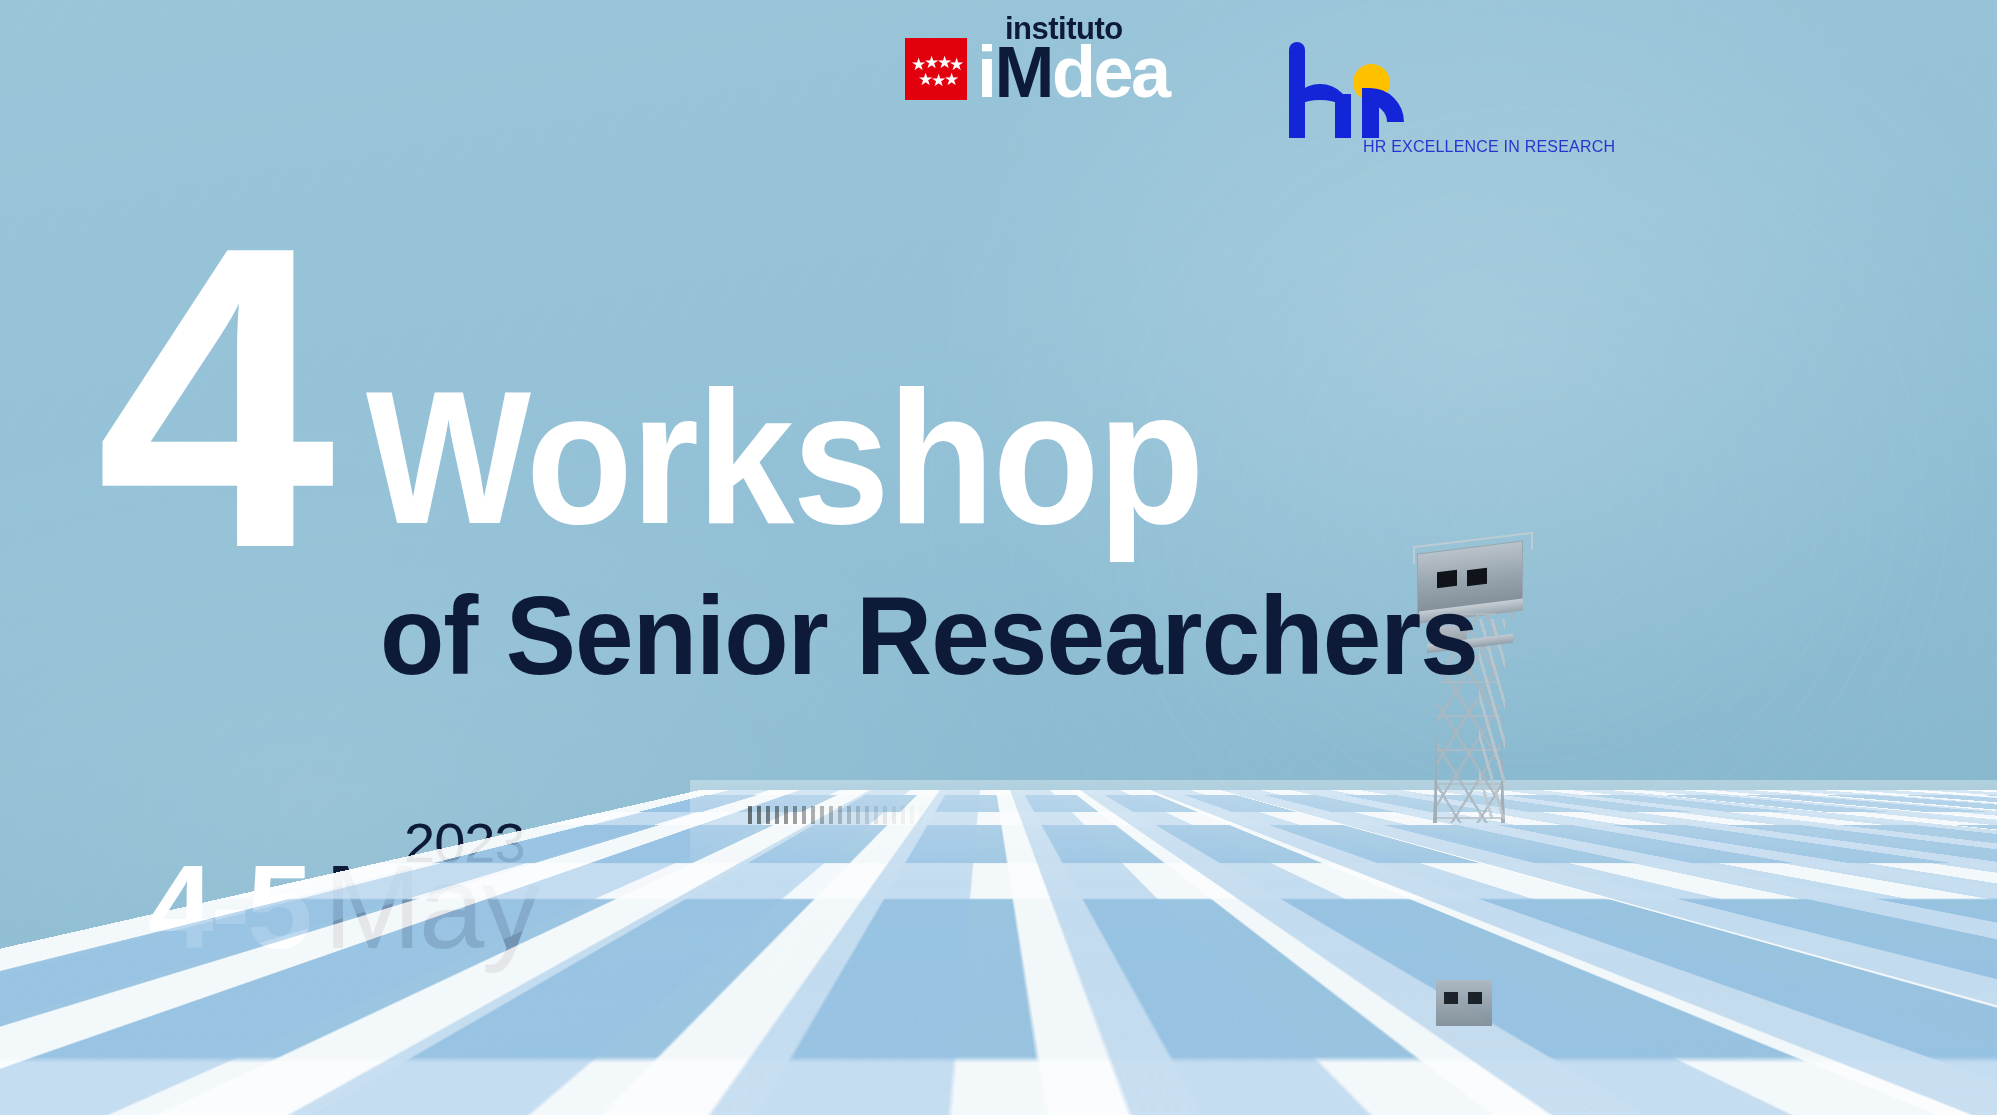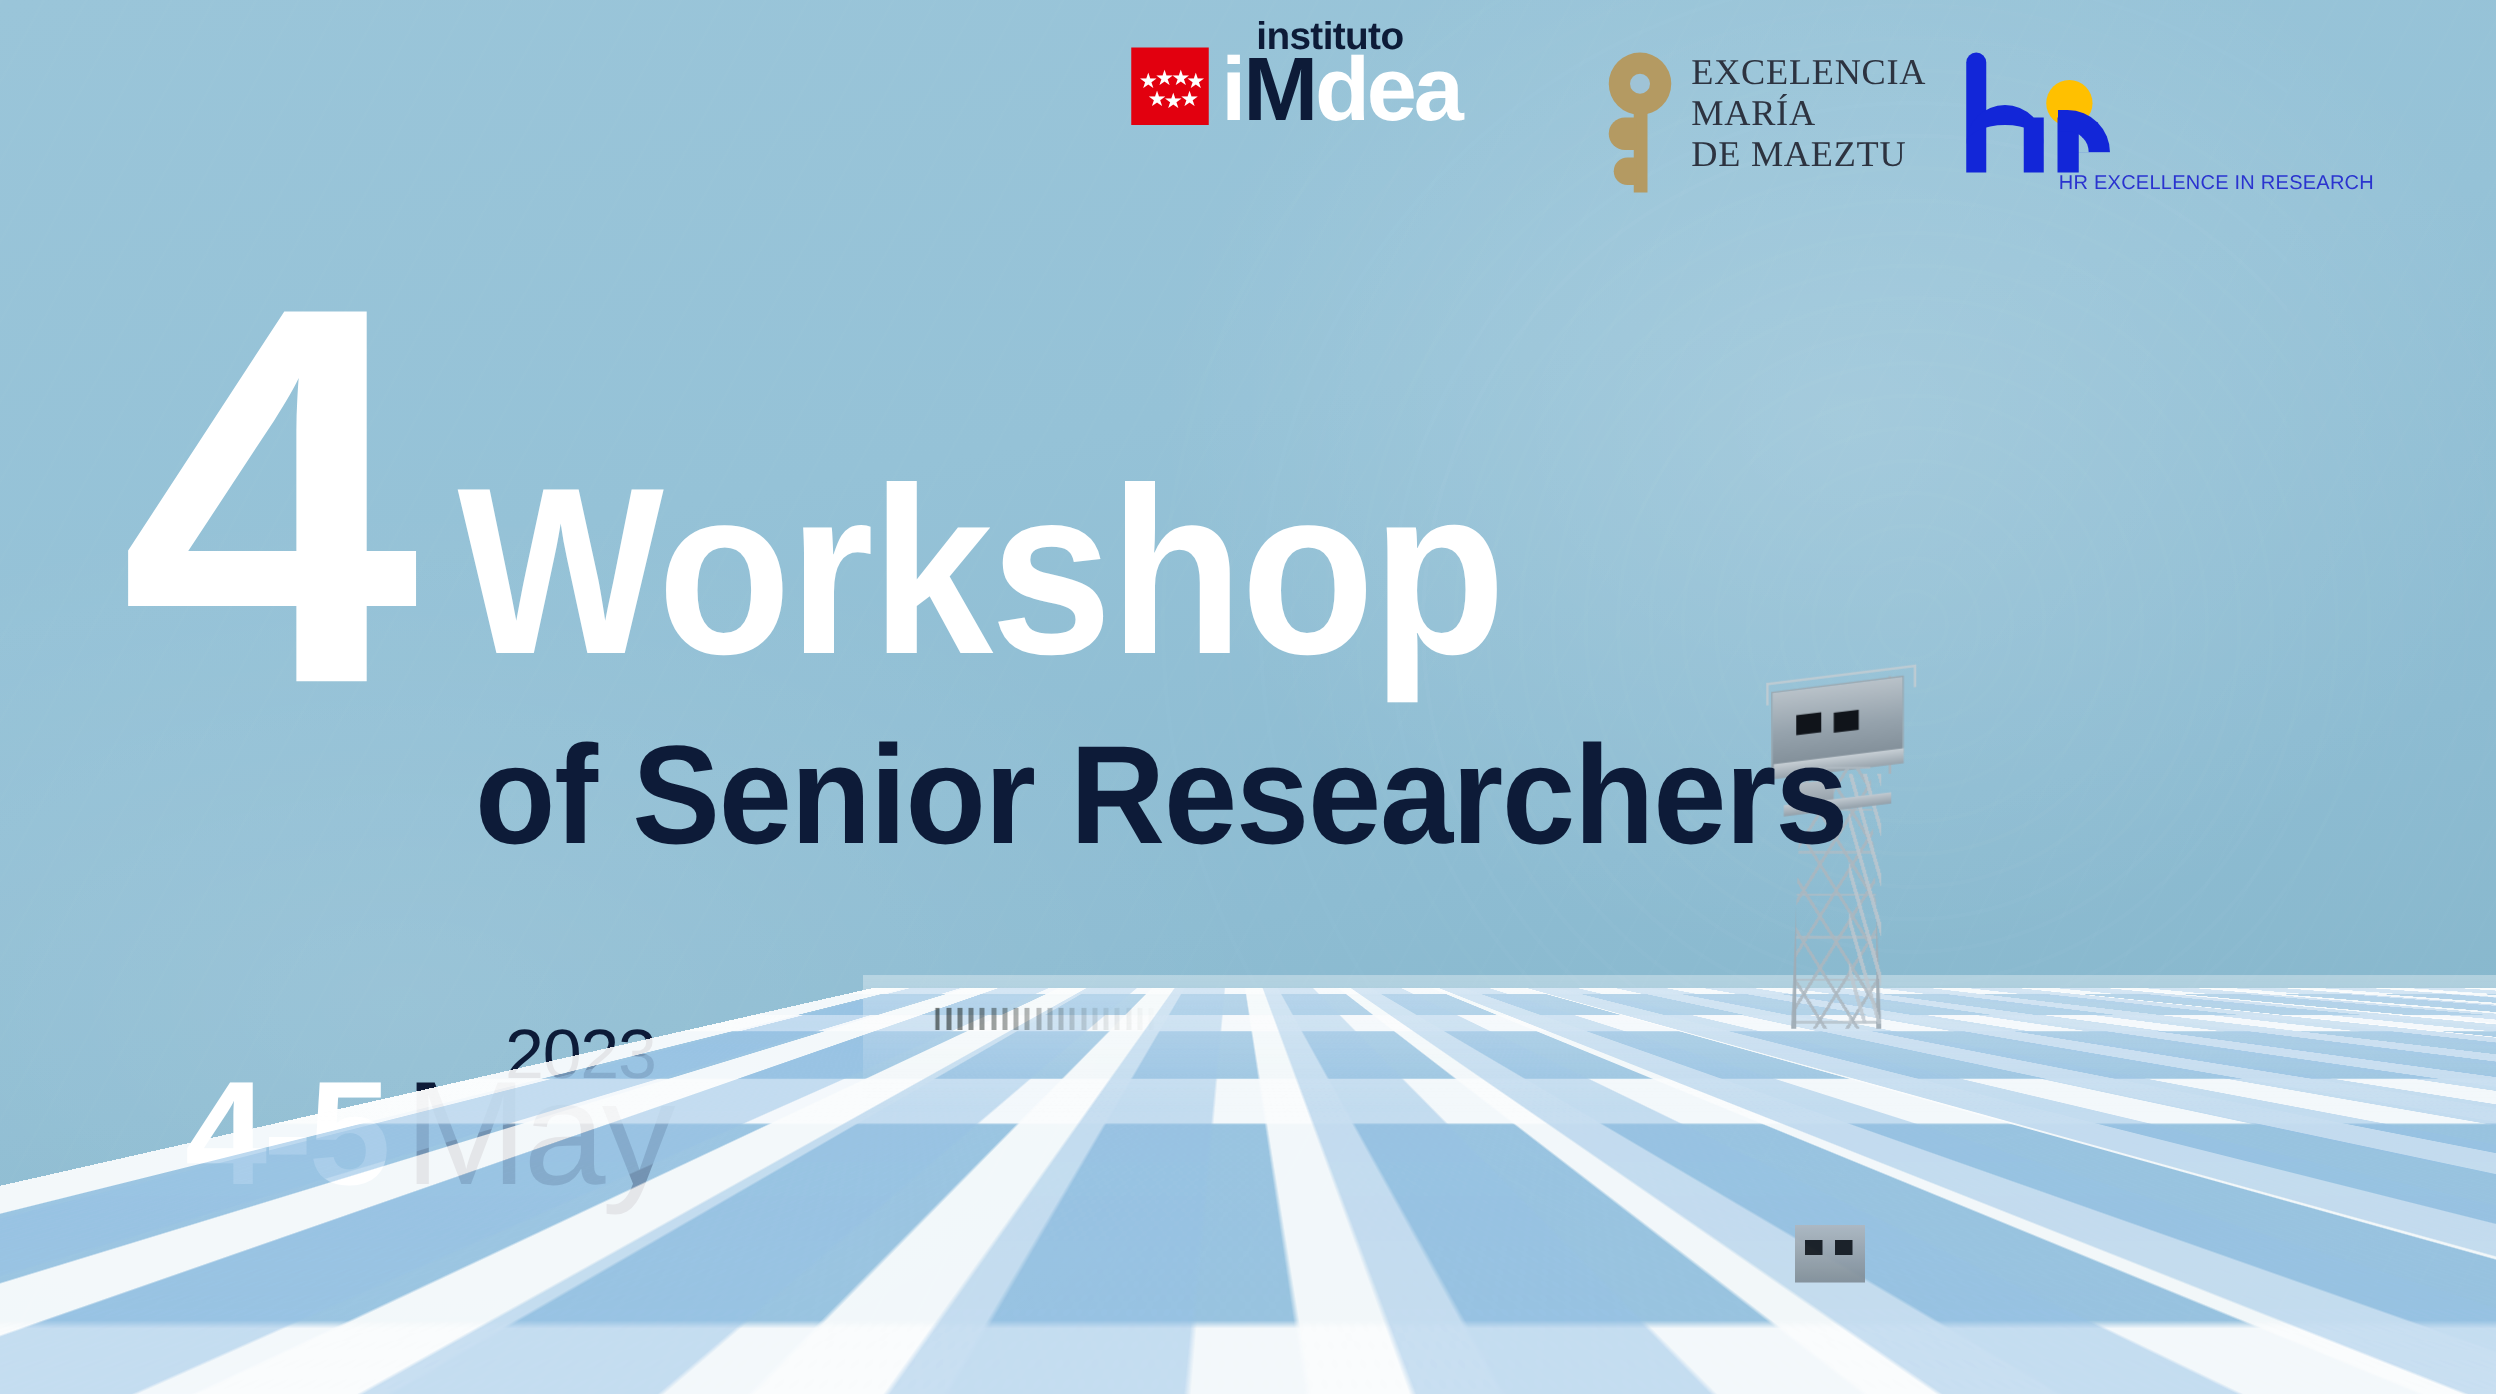--- a/index.html
+++ b/index.html
@@ -288,34 +288,20 @@
           <div class="instituto">instituto</div>
           <div class="imdea-word">
             <span class="w-i">i</span>
               <span class="w-m">M</span>
               <span class="w-dea">dea</span>
           </div>
         </div>
       </div>
     </div>
 
-    <div class="maeztu">
-      <div class="key">
-        <div class="key-head"></div>
-        <div class="key-hole"></div>
-        <div class="key-stem"></div>
-        <div class="key-b1"></div>
-        <div class="key-b2"></div>
-      </div>
-      <div class="maeztu-txt">
-        <div>EXCELENCIA</div>
-        <div>MARÍA</div>
-        <div>DE MAEZTU</div>
-      </div>
-    </div>
 
     <div class="hrwrap">
       <div class="hr-h"></div>
       <div class="hr-h-arc"></div>
       <div class="hr-h-leg"></div>
       <div class="hr-dot"></div>
       <div class="hr-r-stem"></div>
       <div class="hr-r-arc"></div>
       <div class="hr-tag">HR EXCELLENCE IN RESEARCH</div>
     </div>

